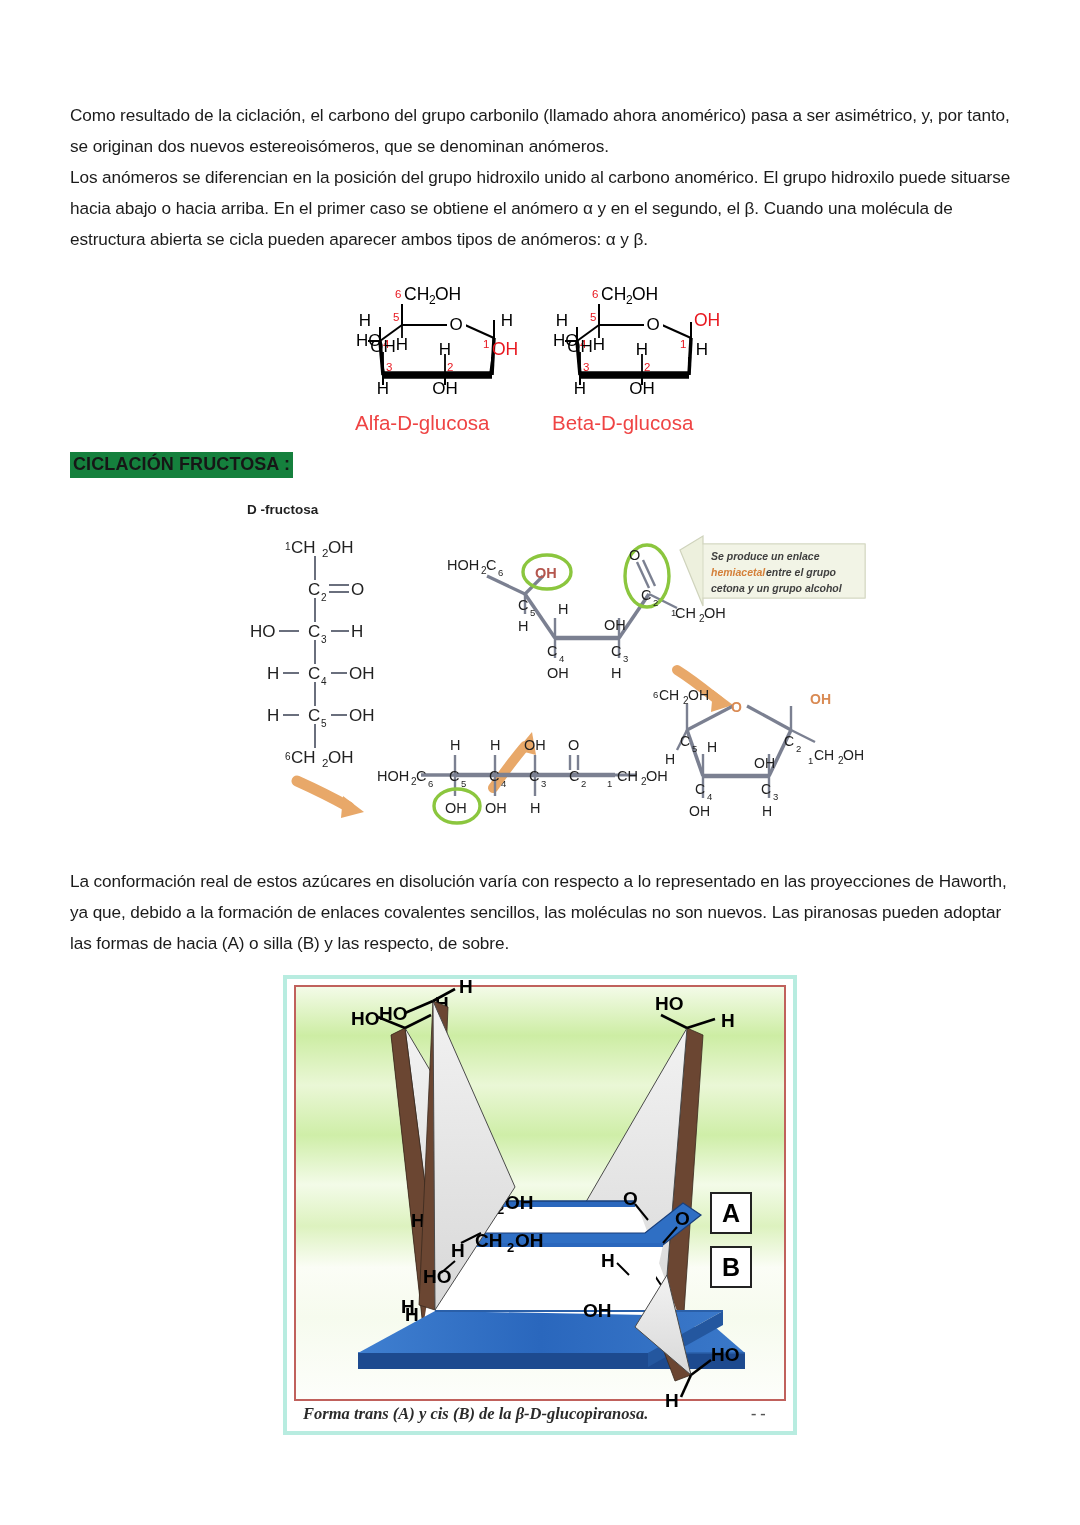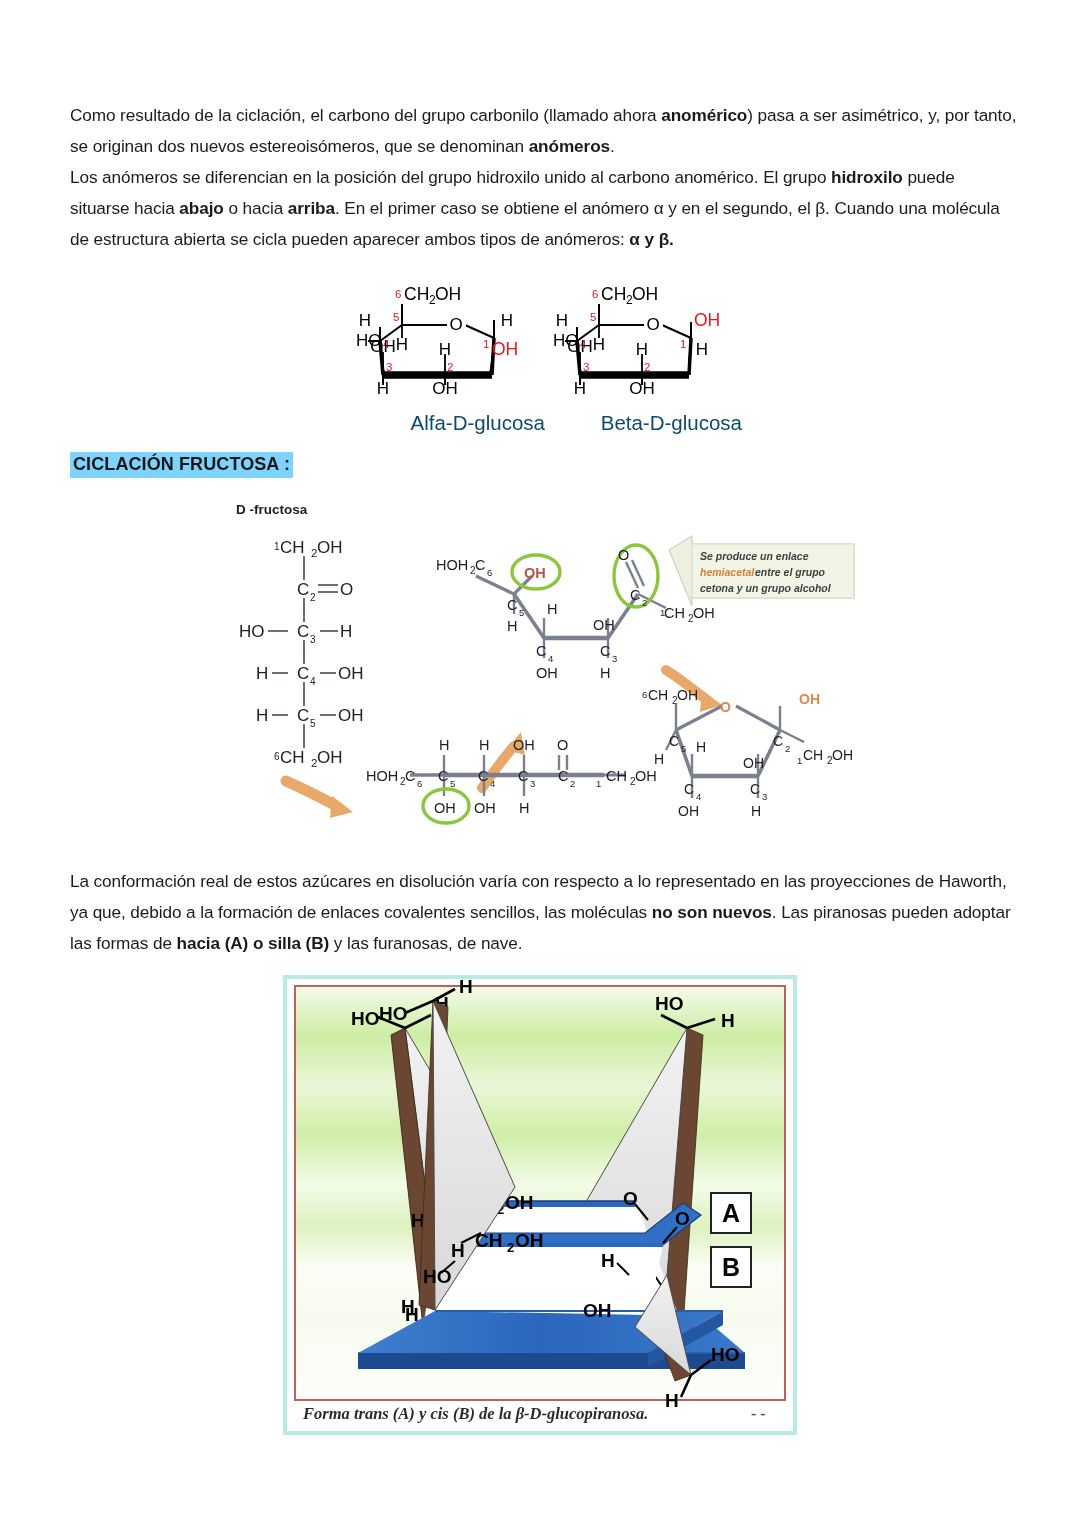--- a/index.html
+++ b/index.html
@@ -16,62 +16,62 @@
   
   .para {
     position: absolute;
     left: 70px;
     width: 948px;
     font-size: 17.2px;
     line-height: 31px;
     color: #1b1b1b;
     letter-spacing: -0.1px;
   }
-  .para b { font-weight: 700; text-align: right; }
+  .para b { font-weight: 400; text-align: right; }
   #para-1 { top: 100px; }
   #para-2 { top: 866px; }
 
   
   .section-heading {
     position: absolute;
     left: 70px;
     top: 452px;
     font-size: 18px;
     font-weight: 700;
     color: #161616;
-    background: #7dd3fc;
+    background: #15803d;
     padding: 2px 3px 3px 3px;
     letter-spacing: 0.1px;
   }
 
   
   #glucose-figure {
     position: absolute;
     left: 355px;
     top: 282px;
     width: 390px;
     height: 165px;
   }
   .haworth { position: absolute; top: 0; width: 190px; height: 165px; }
   #haworth-alpha { left: 0; }
   #haworth-beta  { left: 197px; }
   .hw-label {
     position: absolute;
     left: 0; right: 0;
     top: 129px;
-    text-align: right;
+    text-align: left;
     font-size: 20.5px;
-    color: #0c4a6e;
+    color: #ef4444;
     font-family: "Liberation Sans", sans-serif;
   }
 
   
   #fructose-figure {
     position: absolute;
-    left: 214px;
+    left: 225px;
     top: 498px;
     width: 645px;
     height: 335px;
   }
 
   
   #conformations-figure {
     position: absolute;
     left: 283px;
     top: 975px;
@@ -413,21 +413,21 @@
 
           <text x="583" y="266" font-size="9.5">1</text>
           <text x="589" y="262">CH</text>
           <text x="613" y="266" font-size="10">2</text>
           <text x="618" y="262">OH</text>
         </g>
       </g>
     </svg>
   </div>
 
-  <div class="para" id="para-2"><span>La conformación real de estos azúcares en disolución varía con respecto a lo representado en las proyecciones de Haworth, ya que, debido a la formación de enlaces covalentes sencillos, las moléculas </span><b>no son nuevos</b><span>. Las piranosas pueden adoptar las formas de </span><b>hacia (A) o silla (B)</b><span> y las furanosas, de nave.</span></div>
+  <div class="para" id="para-2"><span>La conformación real de estos azúcares en disolución varía con respecto a lo representado en las proyecciones de Haworth, ya que, debido a la formación de enlaces covalentes sencillos, las moléculas </span><b>no son nuevos</b><span>. Las piranosas pueden adoptar las formas de </span><b>hacia (A) o silla (B)</b><span> y las respecto, de sobre.</span></div>
 
   <div id="conformations-figure">
     <svg viewBox="0 0 514 460" width="514" height="460">
       <defs>
         <linearGradient id="greenBg" x1="0" y1="0" x2="0" y2="1">
           <stop offset="0%" stop-color="#f4fbe9"></stop>
           <stop offset="12%" stop-color="#cdeda4"></stop>
           <stop offset="24%" stop-color="#eaf7d6"></stop>
           <stop offset="36%" stop-color="#cfeea8"></stop>
           <stop offset="48%" stop-color="#f3fbe8"></stop>

